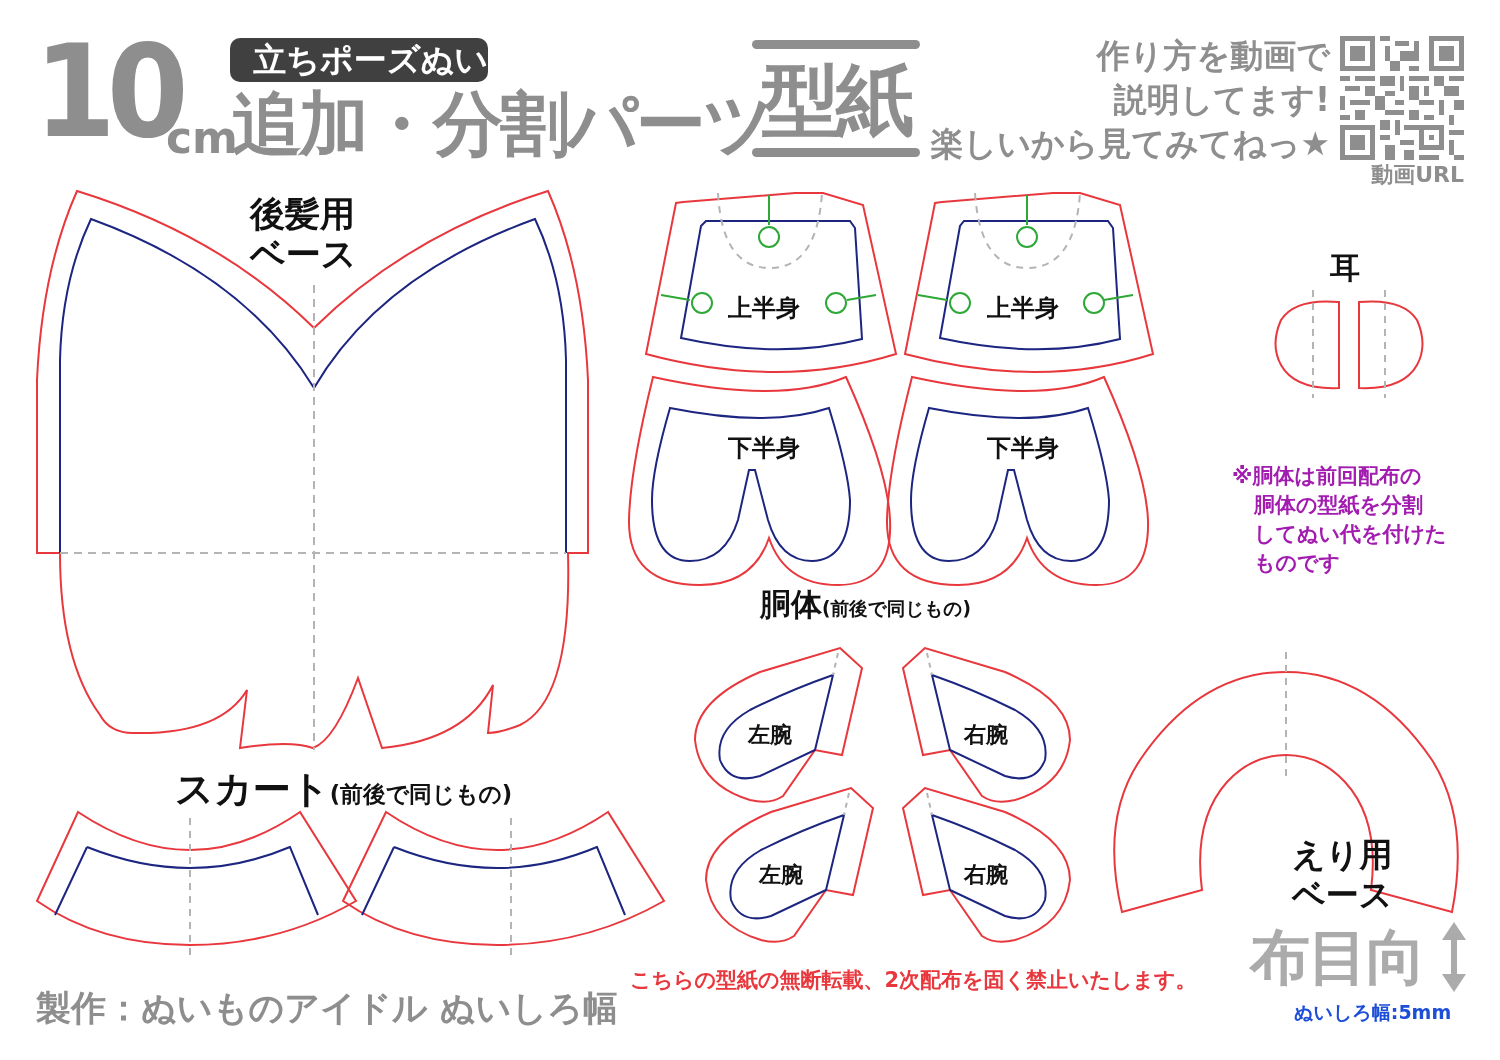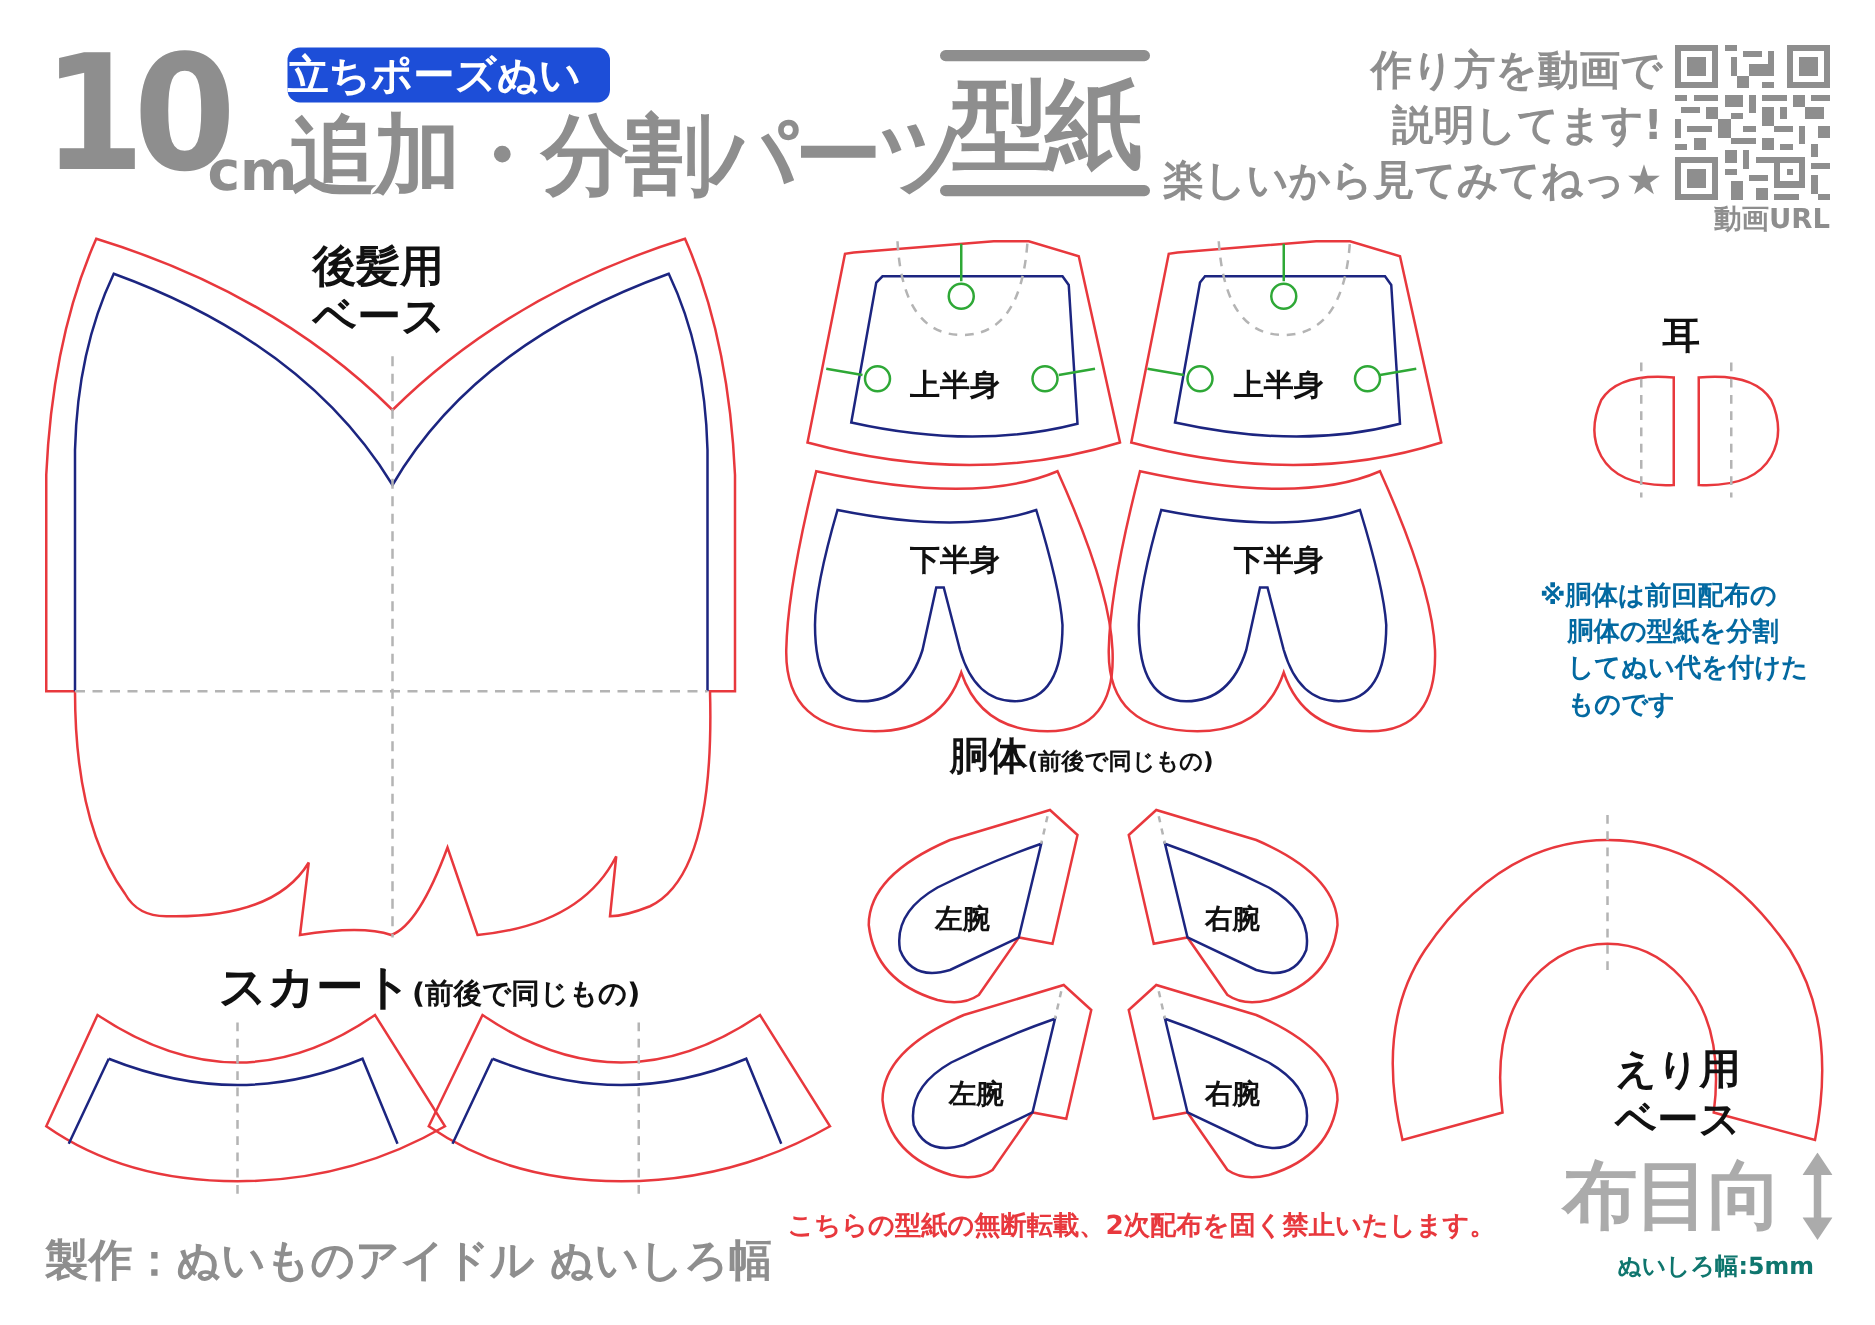--- a/index.html
+++ b/index.html
@@ -1,37 +1,37 @@
 <!DOCTYPE html>
 <html><head>
 <meta charset="utf-8">
 <style>
   html, body { margin: 0; padding: 0; background: #ffffff; }
   body { width: 1500px; height: 1060px; position: relative; overflow: hidden;
          font-family: "DejaVu Sans", sans-serif; }
   .abs { position: absolute; }
   #big10 { left: 34px; top: 28px; font-size: 128px; line-height: 128px; font-weight: 900; color:#8e8e8e; letter-spacing:-10px; font-family:"DejaVu Sans", sans-serif; transform: scaleX(0.92); transform-origin:left top; }
   #cm { left: 150px; top: 112px; font-size: 44px; font-weight: 900; color:#8e8e8e;margin-left:16px; }
-  #pill { left: 230px; top: 38px; width: 258px; height: 44px; border-radius: 10px; background:#1d4ed8; color:#fff;
-          font-size: 33px; font-weight: 900; line-height: 44px; text-align:left; }
+  #pill { left: 230px; top: 38px; width: 258px; height: 44px; border-radius: 10px; background:#404040; color:#fff;
+          font-size: 33px; font-weight: 900; line-height: 44px; text-align:right; }
   #subtitle { left: 232px; top: 84px; font-size: 70px; font-weight: 900; color:#8e8e8e; line-height: 80px; letter-spacing:-3px; white-space:nowrap; }
   #katagami { left: 752px; top: 40px; width: 168px; height: 118px; }
   #katagami .bar { position:absolute; left:0; width:168px; height:9px; border-radius:5px; background:#8e8e8e; }
   #katagami .txt { position:absolute; left:0; top:10px; width:168px; text-align:center; font-size:78px; font-weight:900; color:#8e8e8e; line-height:100px; letter-spacing:-4px; }
   #promo { right: 170px; top: 34px; text-align:right; font-size: 33px; font-weight: 900; color:#8e8e8e; line-height: 44px; }
   #qr { left: 1340px; top: 36px; width: 124px; height: 124px; }
   #qrlabel { left: 1340px; top: 160px; width: 124px; text-align:right; font-size: 22px; font-weight:900; color:#8e8e8e; }
   .label { position:absolute; font-weight:900; color:#111; white-space:nowrap; }
   .label small { font-size: 60%; }
-  #note { left: 1232px; top: 462px; font-size: 21px; font-weight: 900; color: #0369a1; line-height: 29px; }
+  #note { left: 1232px; top: 462px; font-size: 21px; font-weight: 900; color: #a21caf; line-height: 29px; }
   #note span { display:block; }
   #credit { left: 36px; top: 985px; font-size: 35px; font-weight: 900; color:#8e8e8e; white-space:nowrap; }
   #warning { left: 630px; top: 964px; font-size: 21px; font-weight: 900; color:#e8383d; line-height: 32px; white-space:nowrap; }
   #grain { left: 1250px; top: 925px; font-size: 60px; font-weight: 900; color:#ababab; line-height: 64px; letter-spacing:-2px; }
-  #seam { left: 1294px; top: 1000px; font-size: 19px; font-weight: 900; color:#0f766e; }
+  #seam { left: 1294px; top: 1000px; font-size: 19px; font-weight: 900; color:#1d4ed8; }
   svg.layer { position:absolute; left:0; top:0; }
 </style>
 </head>
 <body>
 
 <svg class="layer" width="1500" height="1060" viewBox="0 0 1500 1060" fill="none" stroke-width="2">
 
   <g>
     <path d="M37,553 L37,380 Q42,270 77,191 Q220,235 314,328 Q408,235 548,191 Q583,270 588,380 L588,553 L568,553
              Q572,700 520,725 Q500,733 488,733 L493,685 Q465,740 382,748 L358,678 Q335,740 313,748 Q290,740 240,748 L247,690 Q220,735 133,733 Q110,733 100,715 Q60,660 60,553 Z" stroke="#e8383d"></path>

